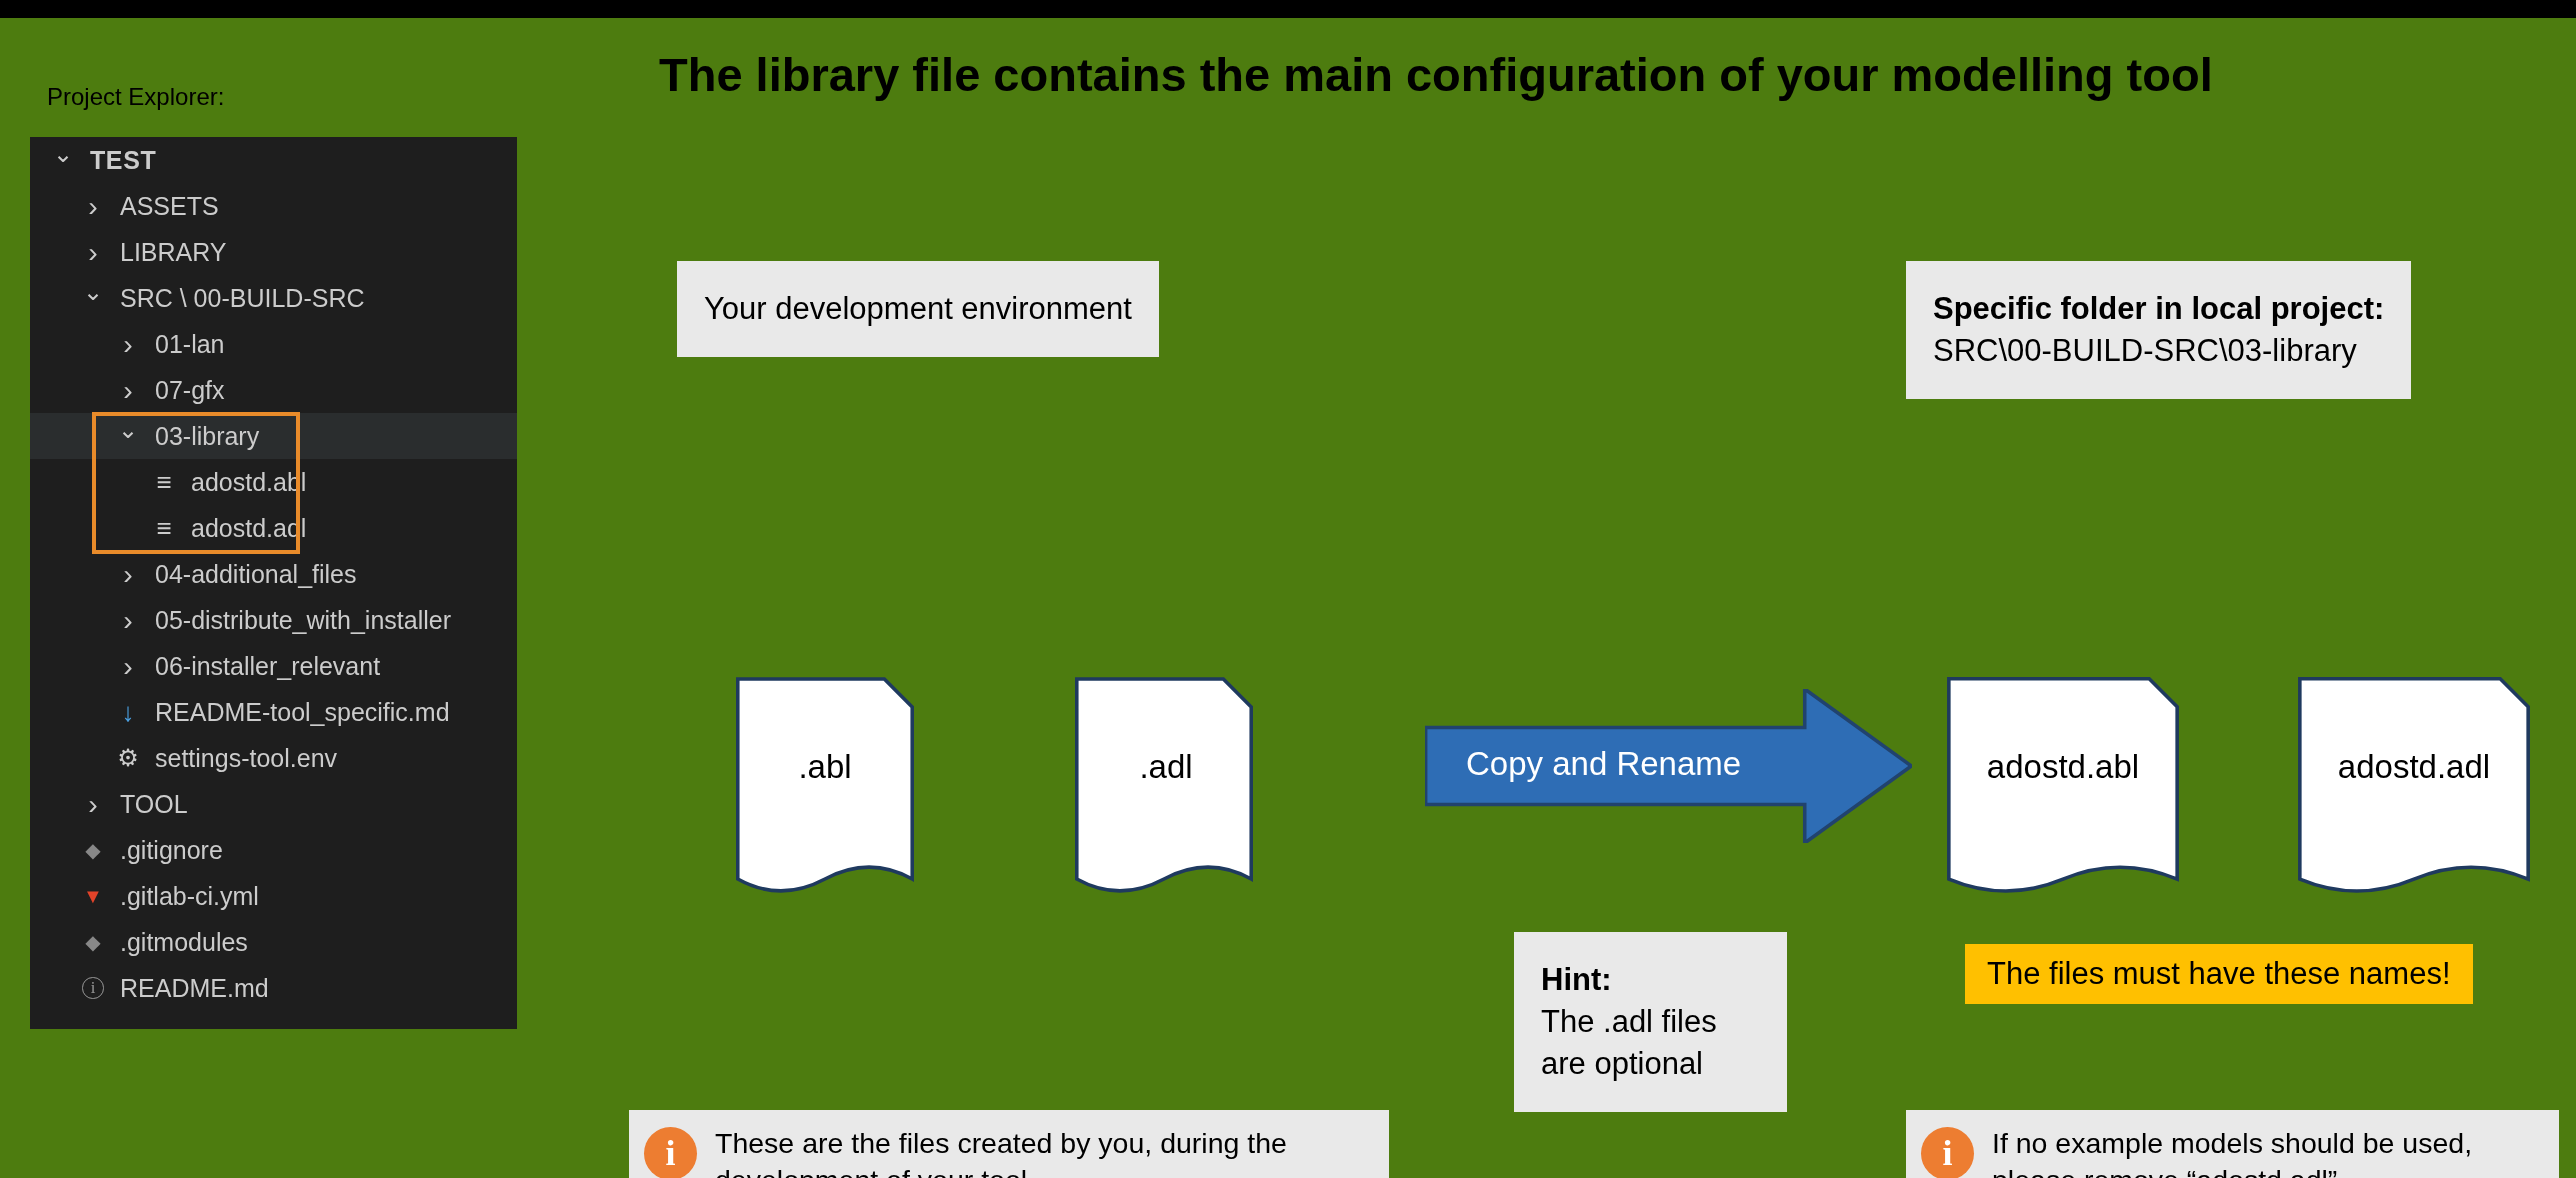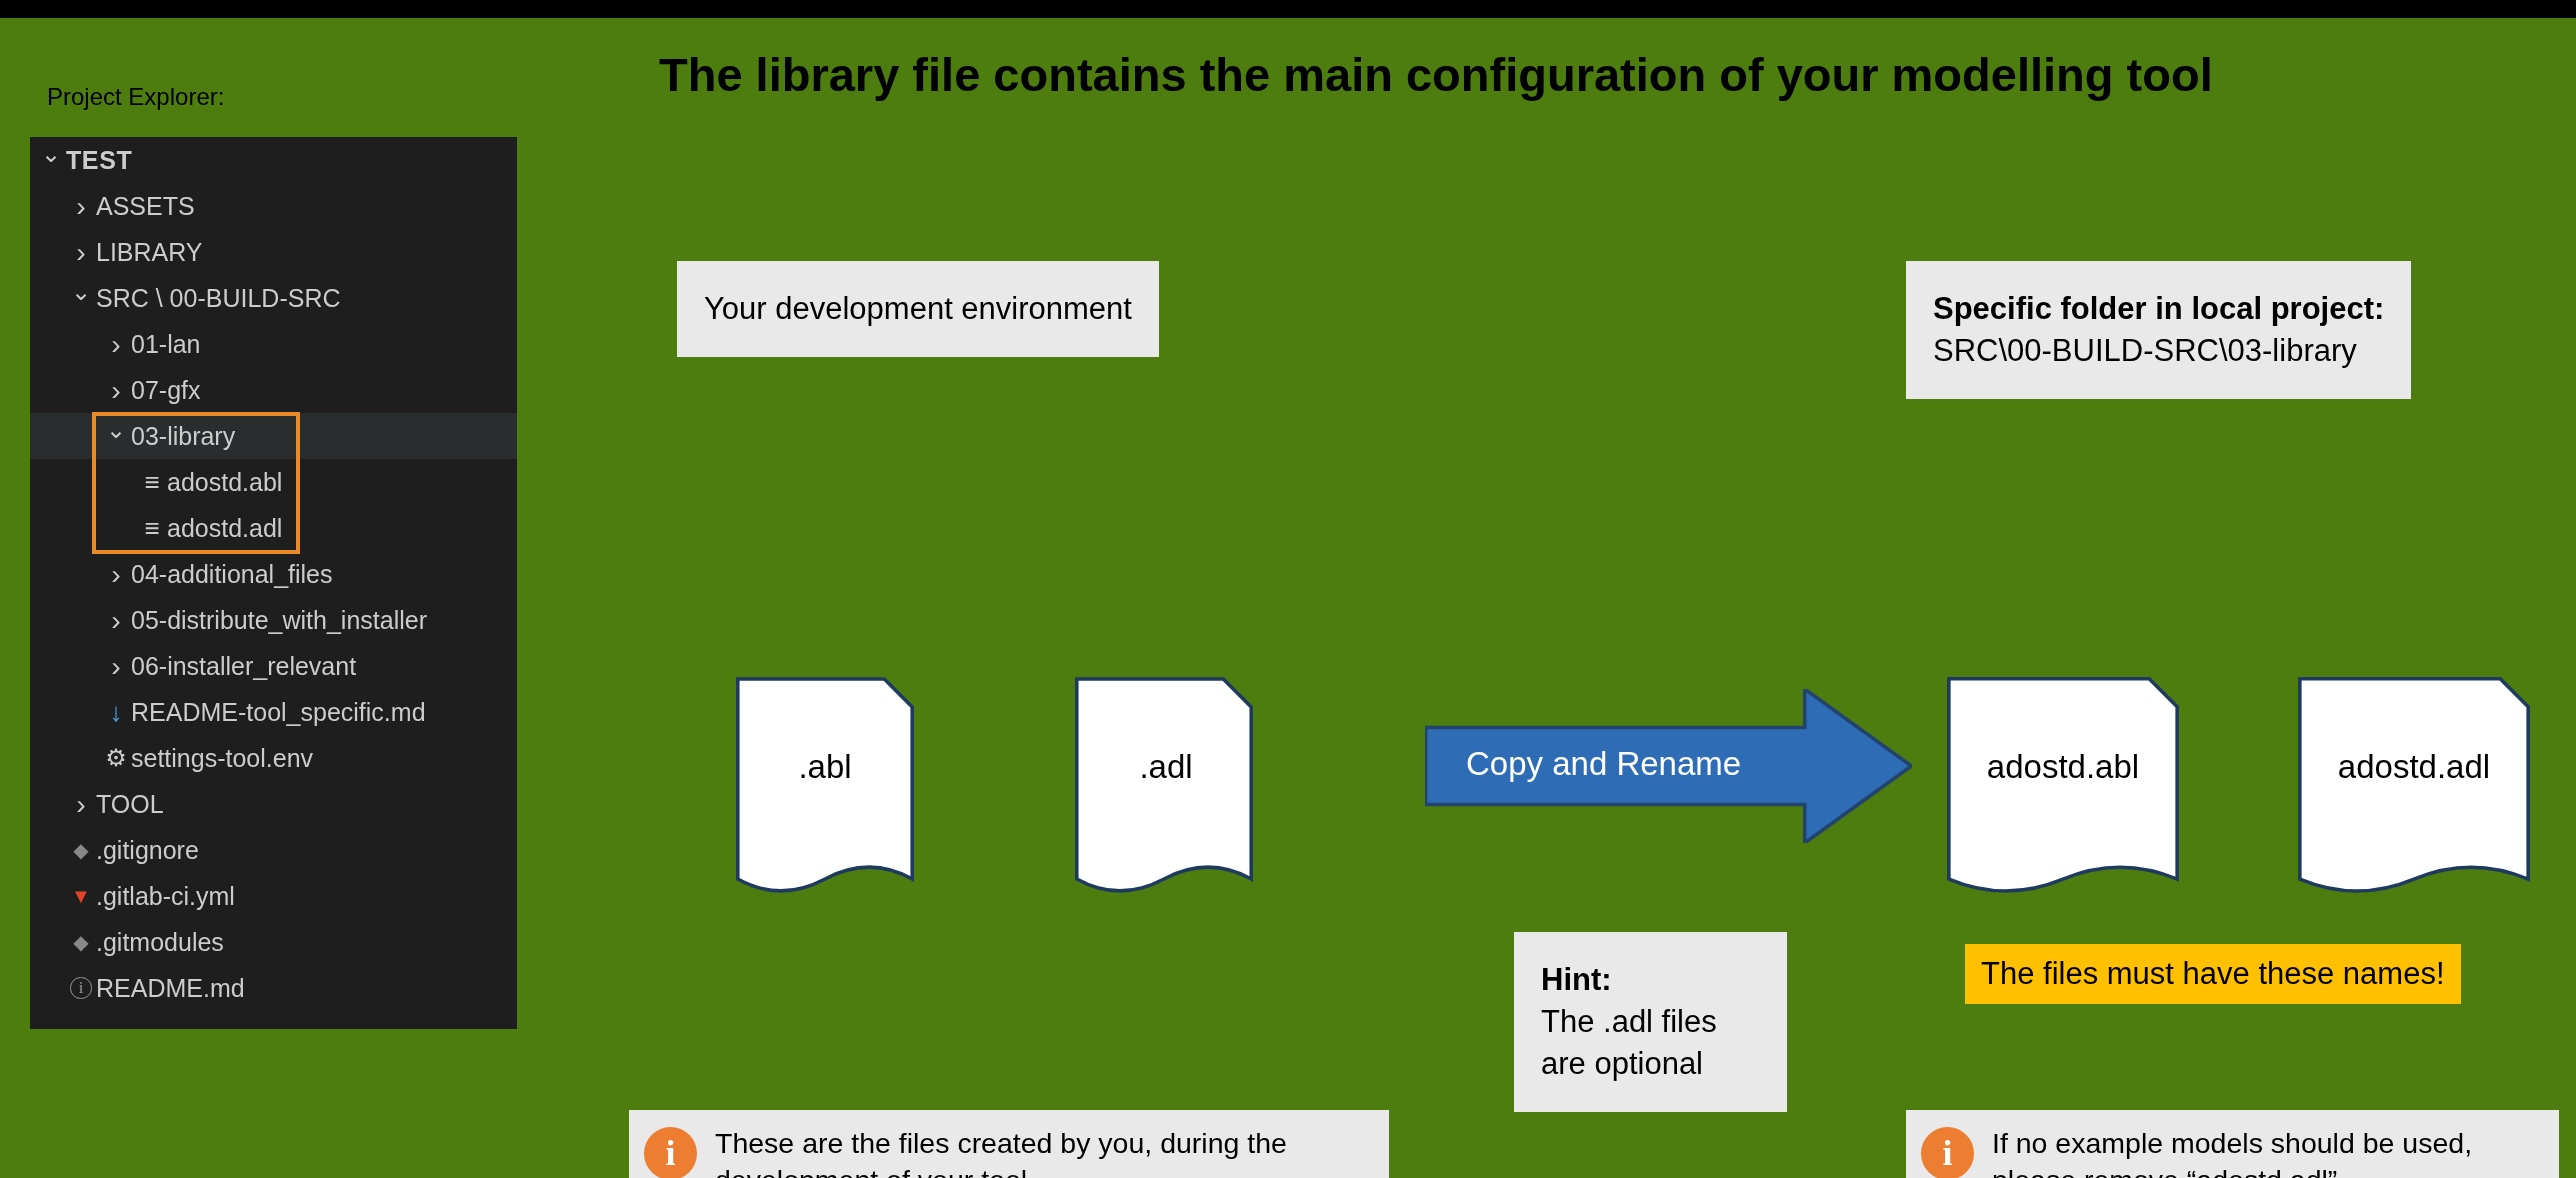--- a/index.html
+++ b/index.html
@@ -49,20 +49,21 @@
     color: #cccccc;
     font-family: "Segoe UI", Arial, sans-serif;
     font-size: 25px;
     padding-bottom: 18px;
   }
   .explorer .row {
     display: flex;
     align-items: center;
     height: 46px;
     white-space: nowrap;
+    gap: 12px;
   }
   .explorer .row.sel { background: #2a2d2e; }
   .explorer .ind { display:inline-block; }
   .explorer .ic { width: 30px; display:inline-flex; justify-content:center; align-items:center; }
   .chev-down::before { content: "\2304"; font-size: 24px; position: relative; top: -6px; }
   .chev-right::before { content: "\203A"; font-size: 28.5px; }
   .lines-ic::before { content: "\2261"; font-size: 26px; color:#ccc; }
   .md-ic { color:#4a9fe0; }
   .md-ic::before { content:"\2193"; font-weight:700; font-size:26px; }
   .gear-ic::before { content:"\2699"; font-size:24px; color:#ccc; }
@@ -84,21 +85,21 @@
     padding: 27px 27px;
     font-size: 31px;
     line-height: 1.35;
   }
   .greybox .bold { font-weight: 700; }
 
   
   .yellowbox {
     position: absolute;
     background: #ffc000;
-    padding: 12px 16px;
+    padding: 12px 22px;
     font-size: 31px;
   }
 
   
   .infobar {
     position: absolute;
     background: #e9e9e9;
     display: flex;
     align-items: flex-start;
     padding: 15px 24px 15px 15px;

